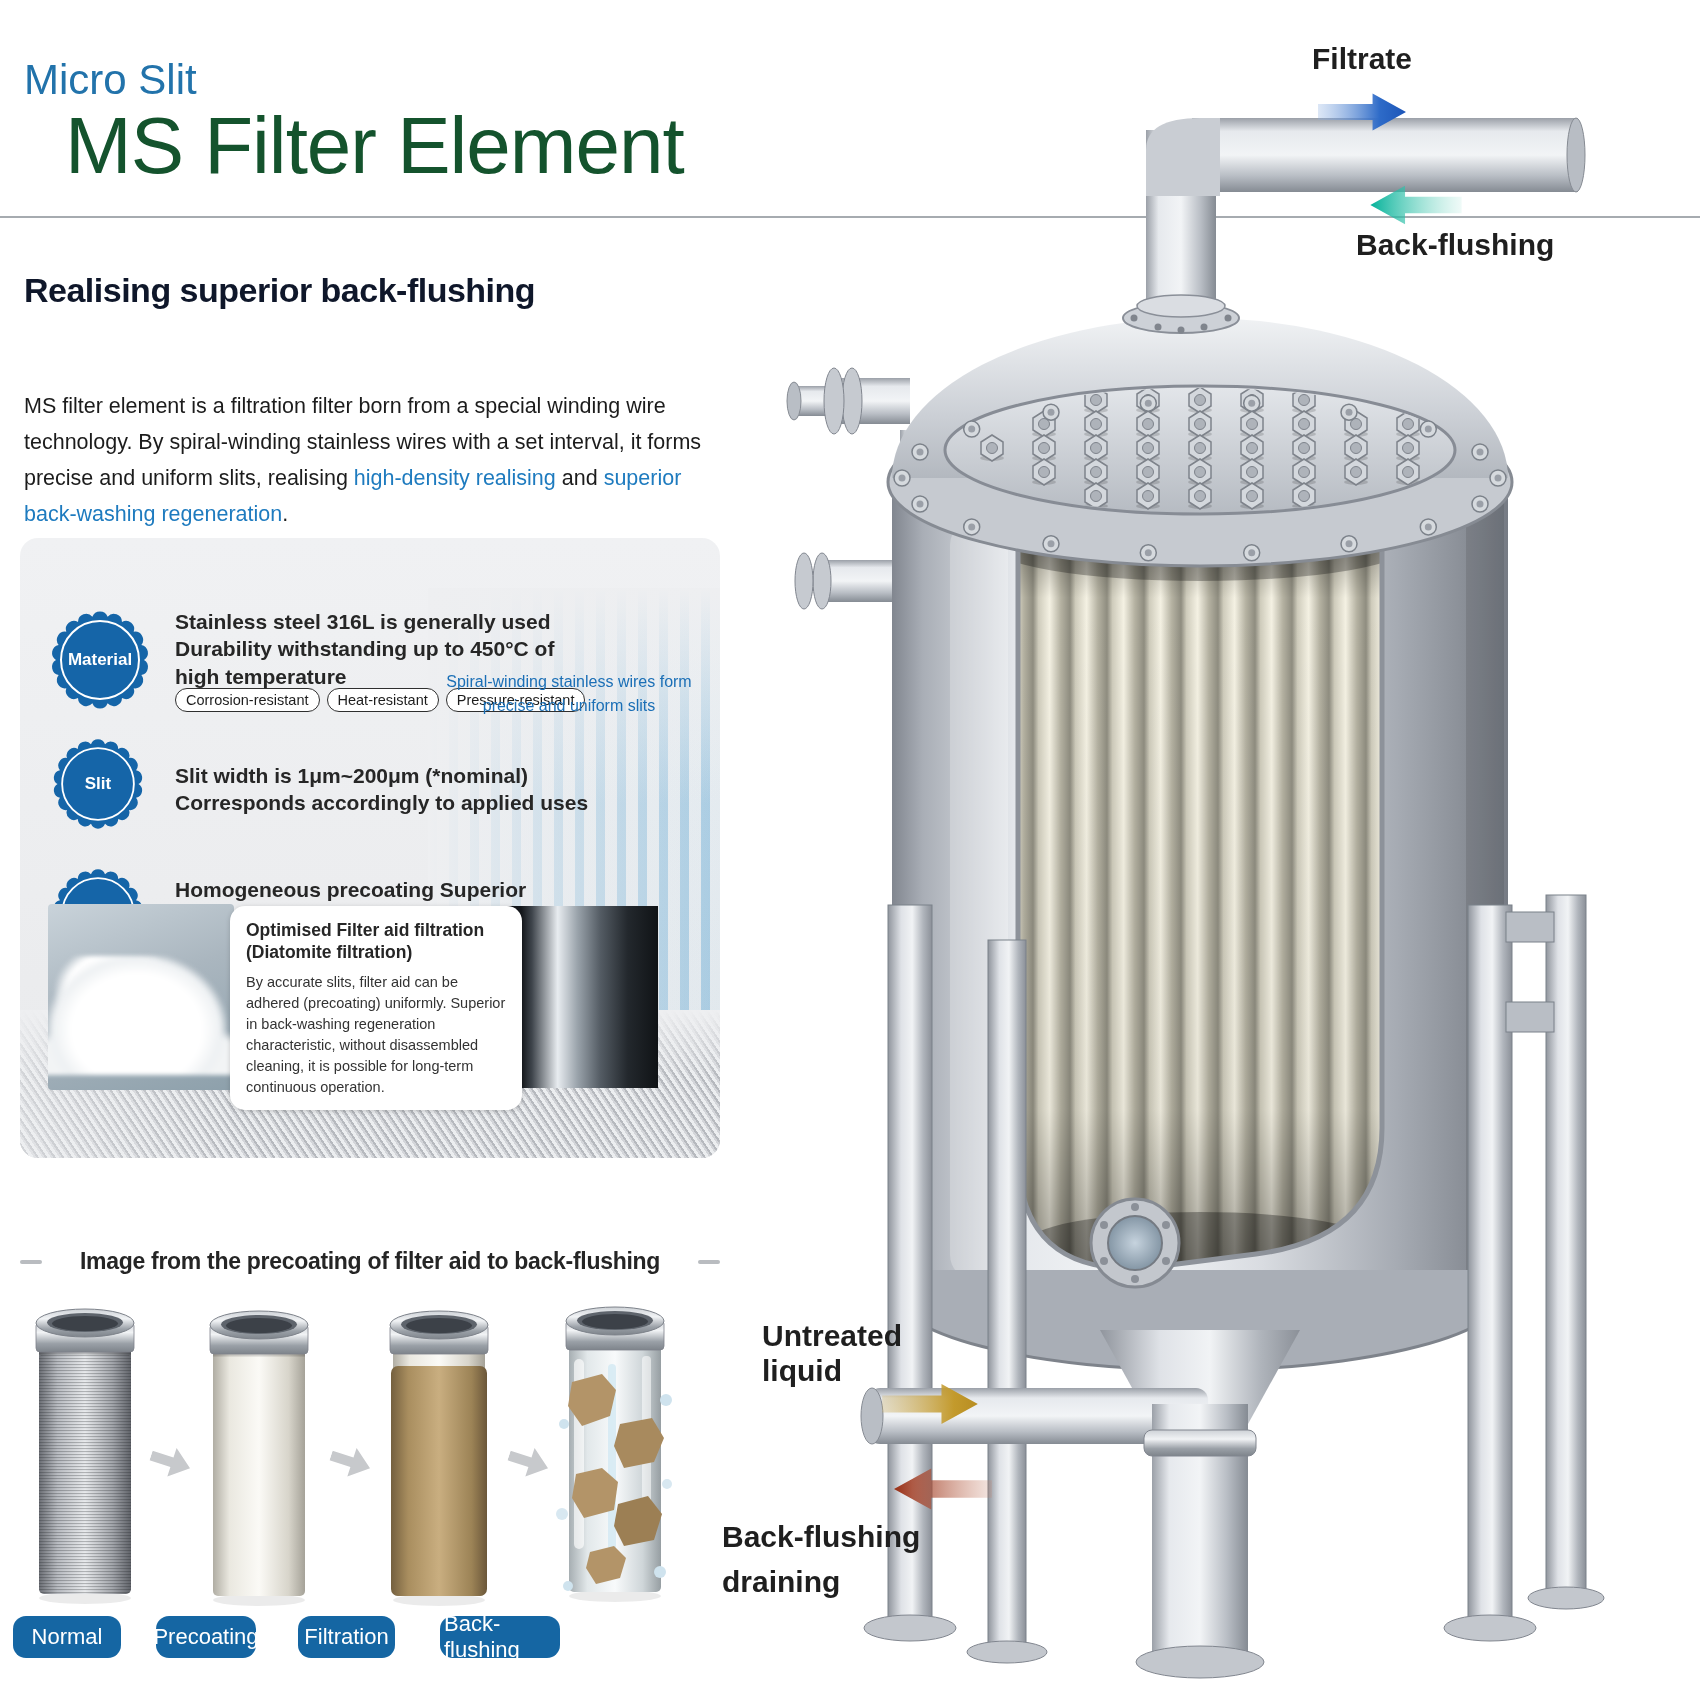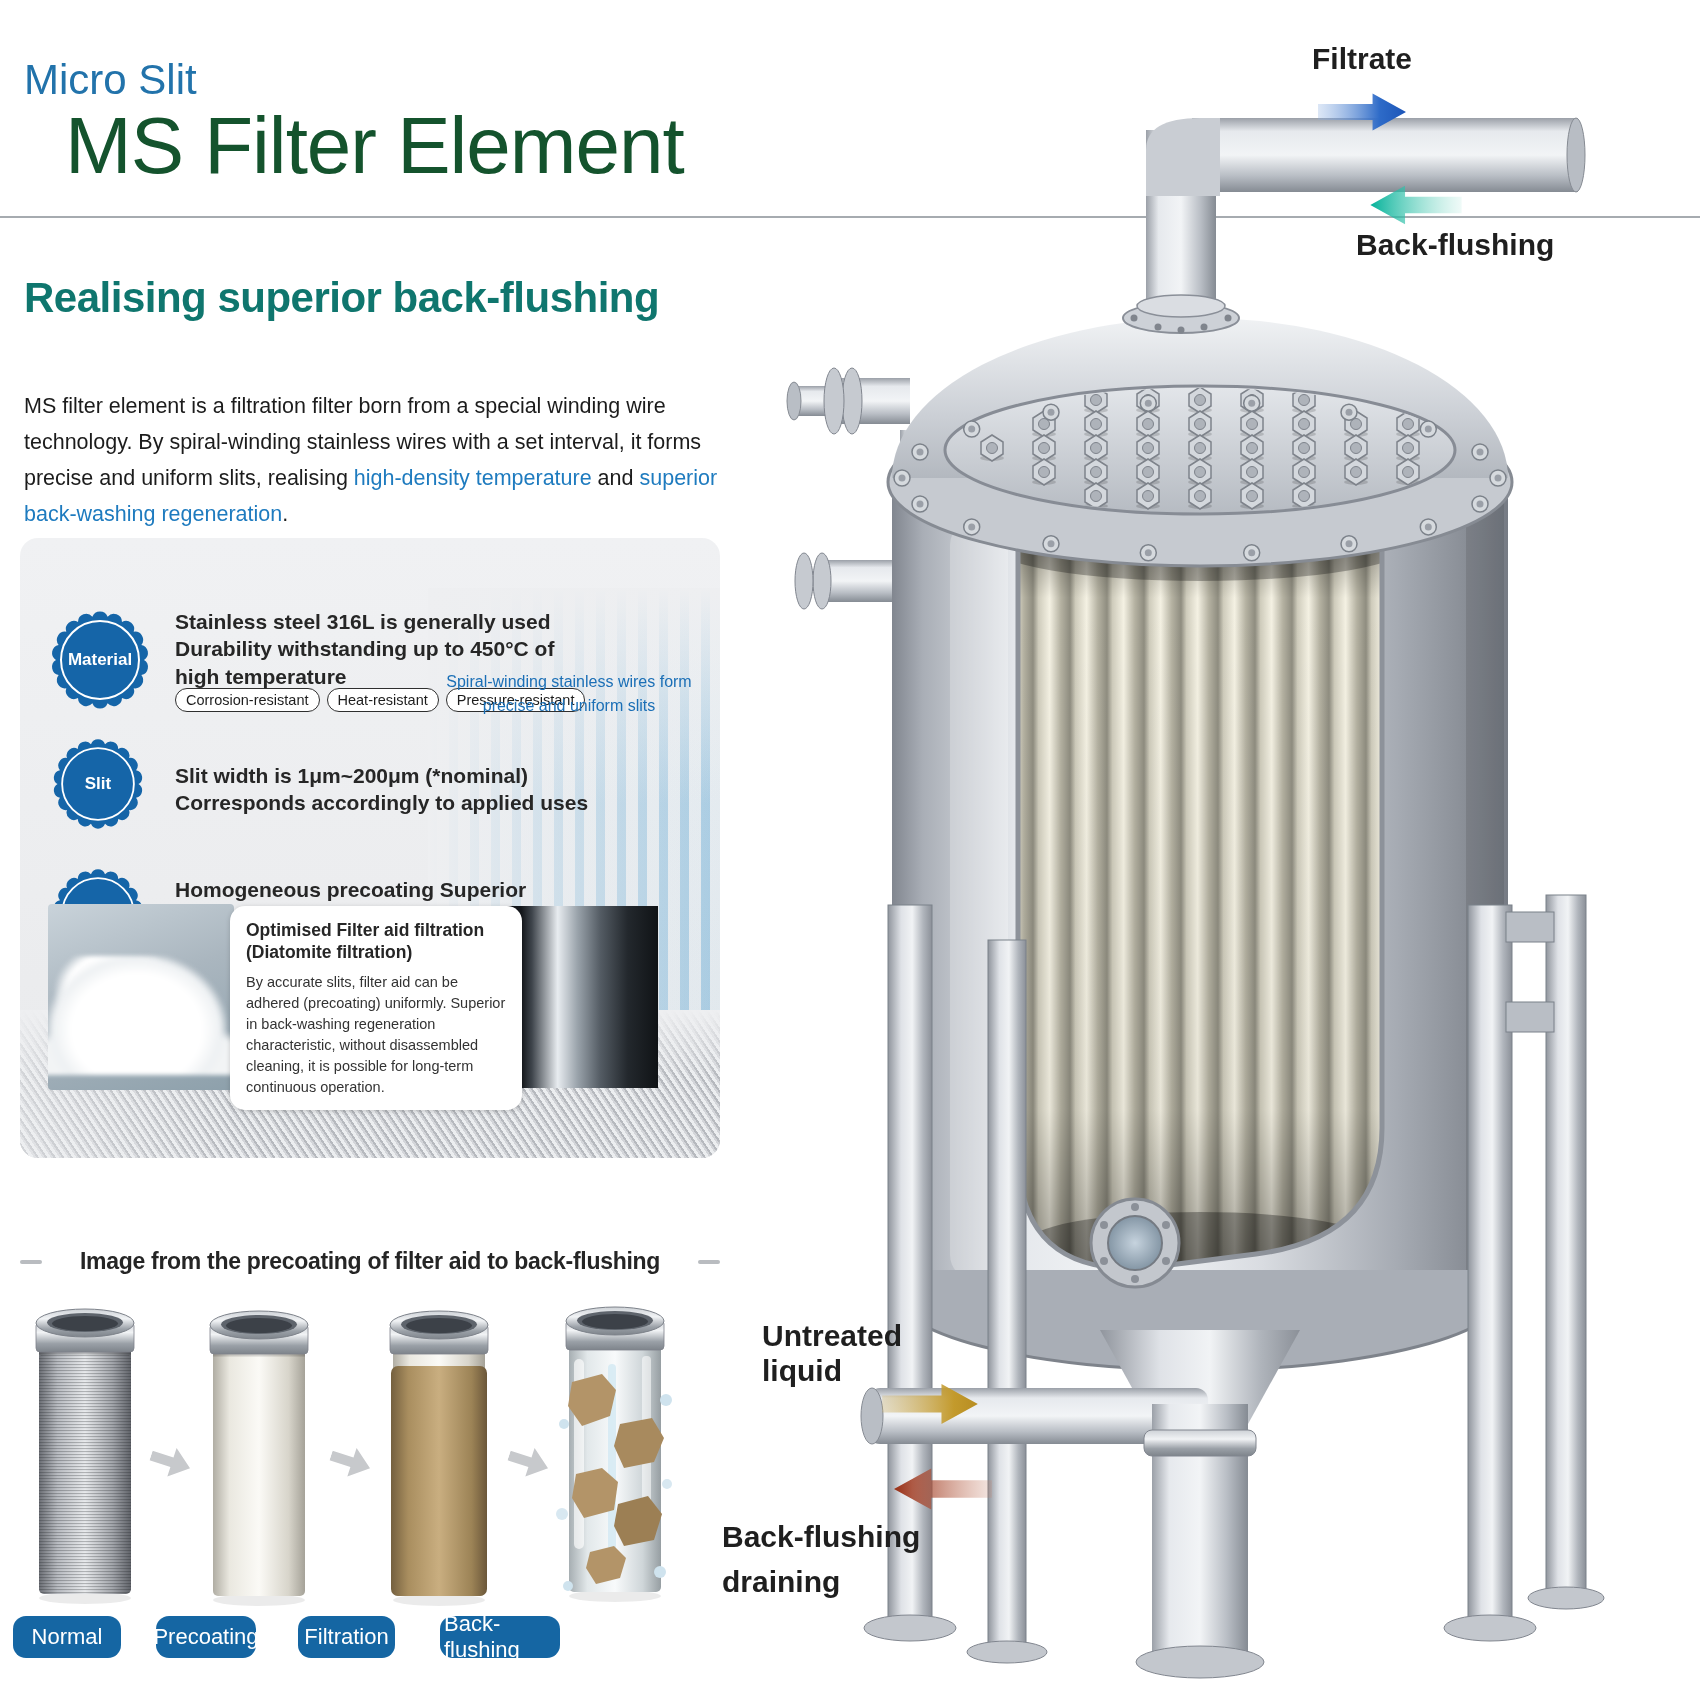--- a/index.html
+++ b/index.html
@@ -5,21 +5,21 @@
   html,body{margin:0;padding:0;background:#fff;}
   .page{position:relative;width:1700px;height:1689px;background:#fff;overflow:hidden;
         font-family:"Liberation Sans",sans-serif;color:#222;}
 
   
   .subtitle{position:absolute;left:24px;top:56px;font-size:42px;color:#2273ab;font-weight:400;}
   .pagetitle{position:absolute;left:20px;top:100px;font-size:80px;color:#14532d;font-weight:400;letter-spacing:-1px;margin-left:45px;}
   .rule{position:absolute;left:0;top:216px;width:1700px;height:2px;background:#a6abb0;z-index:0;}
 
   
-  .heading{position:absolute;left:24px;top:262px;font-size:42px;line-height:1.7;font-weight:700;color:#0f766e;letter-spacing:-.5px;z-index:2;}
+  .heading{position:absolute;left:24px;top:262px;font-size:34px;line-height:1.7;font-weight:700;color:#0f172a;letter-spacing:-.5px;z-index:2;}
   .para{position:absolute;left:24px;top:388px;font-size:21.5px;line-height:1.68;color:#1c1c1c;z-index:2;white-space:nowrap;}
   .para .lnk{color:#1e7bbf;}
 
   
   .panel{position:absolute;left:20px;top:538px;width:700px;height:620px;border-radius:18px;
          background:linear-gradient(180deg,#f0f1f3,#e9eaec);overflow:hidden;z-index:2;}
   .blue-tex{position:absolute;left:408px;top:50px;width:292px;height:540px;
             background:repeating-linear-gradient(90deg,rgba(60,150,205,.38) 0 9px,rgba(150,205,235,.10) 9px 21px);}
   .blue-tex:after{content:"";position:absolute;inset:0;
             background:linear-gradient(to left,rgba(237,238,240,0) 0%,rgba(237,238,240,.55) 55%,#eeeff1 100%),
@@ -231,21 +231,21 @@
   <div class="pagetitle">MS Filter Element</div>
   <div class="rule"></div>
 
   <div class="heading">
     <div>Realising superior back-flushing</div>
   </div>
   <div class="para">
     <div><span>MS filter element is a filtration filter born from a special winding wire</span></div>
     <div><span>technology. By spiral-winding stainless wires with a set interval, it forms</span></div>
     <div>
-      <span>precise and uniform slits, realising </span><span class="lnk">high-density temperature</span><span> and </span><span class="lnk">superior</span>
+      <span>precise and uniform slits, realising </span><span class="lnk">high-density realising</span><span> and </span><span class="lnk">superior</span>
     </div>
     <div>
       <span class="lnk">back-washing regeneration</span><span>.</span>
     </div>
   </div>
 
   <div class="panel">
     <div class="blue-tex"></div>
     <div class="wire-tex"></div>
 

